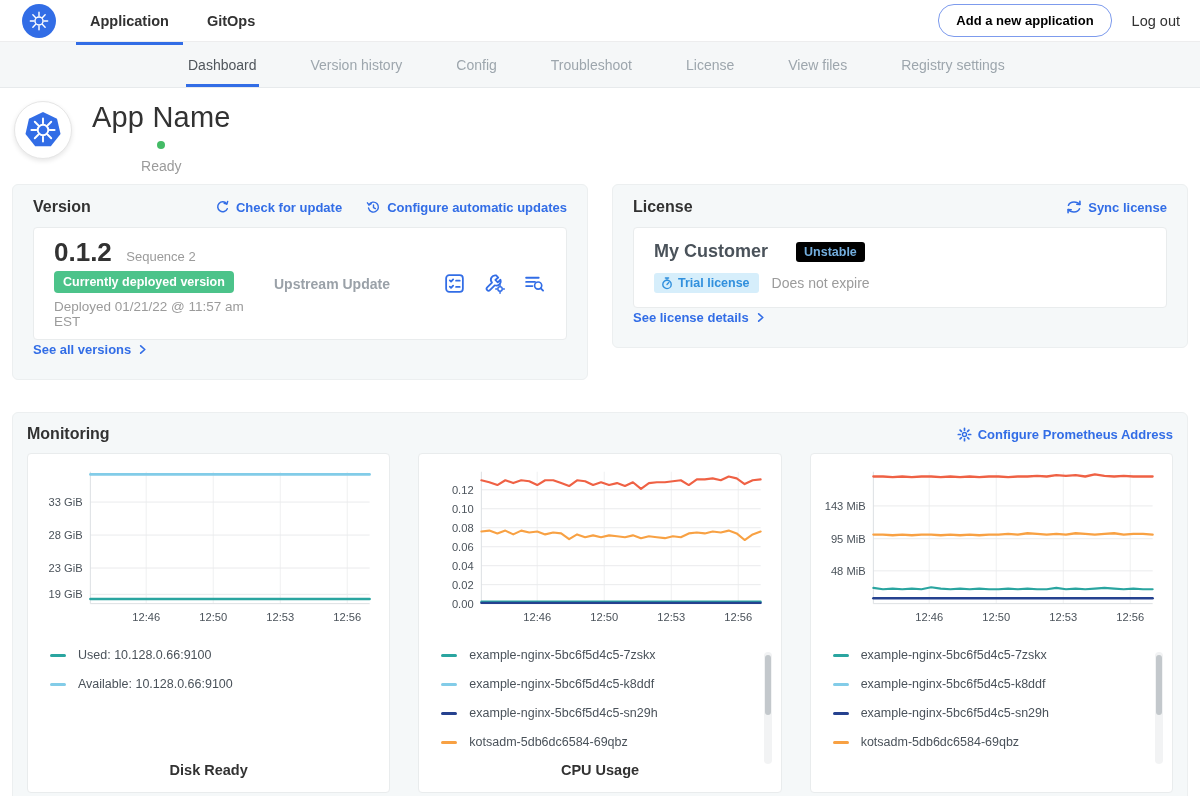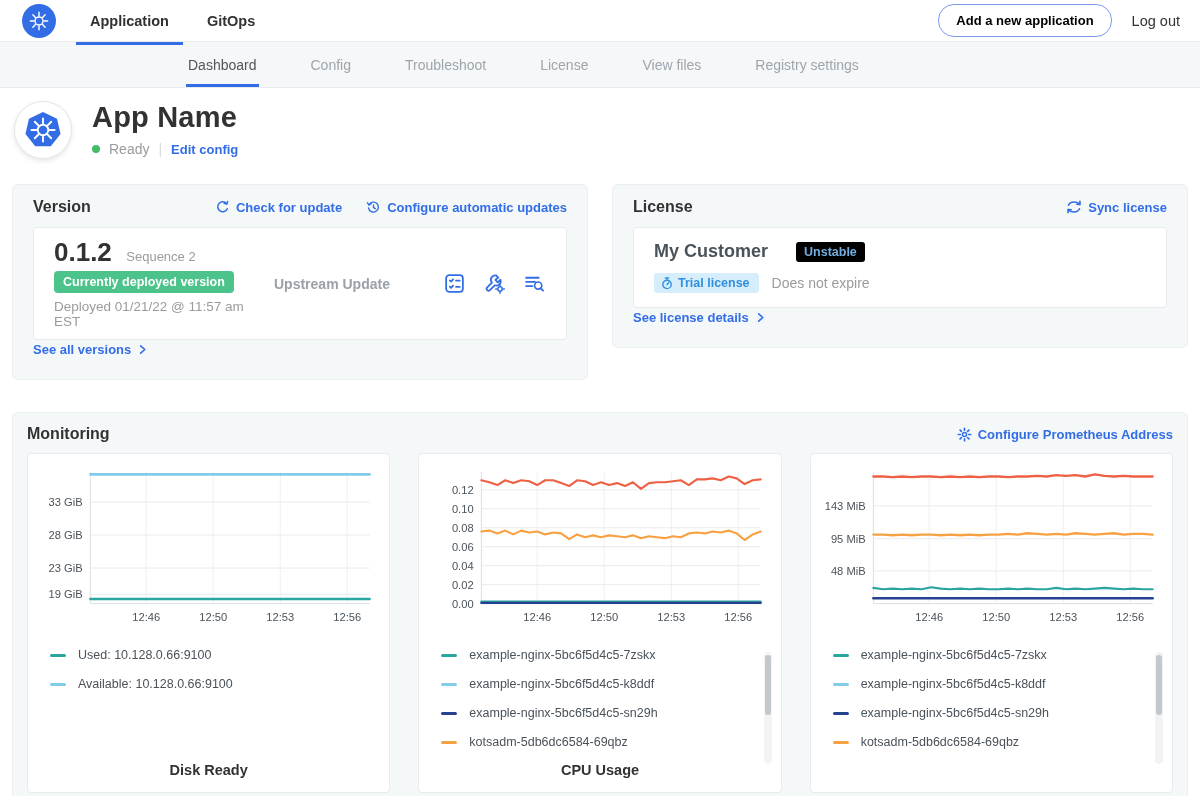--- a/index.html
+++ b/index.html
@@ -32,22 +32,22 @@
   .subnav-tab.active { color:#50565c; }
   .subnav-tab.active::after { content:""; position:absolute; left:-2px; right:-2px; bottom:0;
             height:3px; background:#326de6; }
 
   
   .app-header { display:flex; padding:13px 0 0 14px; height:86px; }
   .avatar { width:58px; height:58px; border-radius:50%; background:#fff;
             border:1px solid #e6e6e6; box-shadow:0 2px 5px rgba(0,0,0,.10);
             display:flex; align-items:center; justify-content:center; }
   .app-title-block { margin-left:20px; }
-  .app-title { font-size:29px; font-weight:700; margin:0 0 7px; letter-spacing:.2px; }
-  .status-row { display:flex; align-items:center; gap:9px; font-size:14px; color:#9b9b9b; }
+  .app-title { font-size:29px; font-weight:400; margin:0 0 7px; letter-spacing:.2px; }
+  .status-row { display:flex; align-items:center; gap:9px; font-size:14px; color:#9b9b9b;flex-direction:column; }
   .dot { width:8px; height:8px; border-radius:50%; background:#44bb66; }
   .sep { color:#d6d9db; font-size:14px; }
   .link { color:#326de6; font-weight:700; font-size:13px; cursor:pointer;
           display:inline-flex; align-items:center; gap:6px; }
 
   
   .cards-row { display:flex; gap:24px; margin:10px 12px 0; align-items:flex-start; }
   .info-card { flex:1; background:#f5f8f9; border:1px solid #eceff0; border-radius:6px;
                padding:13px 20px 21px; }
   .card-head { display:flex; align-items:center; margin-bottom:11px; }
@@ -112,20 +112,21 @@
   <div class="topnav-tab active">Application</div>
   <div class="topnav-tab">GitOps</div>
   <div class="topnav-right">
     <button class="add-btn">Add a new application</button>
     <span class="logout">Log out</span>
   </div>
 </div>
 
 <div class="subnav">
   <div class="subnav-tab active">Dashboard</div>
+  <div class="subnav-tab">Version history</div>
   <div class="subnav-tab">Config</div>
   <div class="subnav-tab">Troubleshoot</div>
   <div class="subnav-tab">License</div>
   <div class="subnav-tab">View files</div>
   <div class="subnav-tab">Registry settings</div>
 </div>
 
 <div class="app-header">
   <div class="avatar">
     <svg class="icon" width="38" height="38" viewBox="0 0 36 36">

